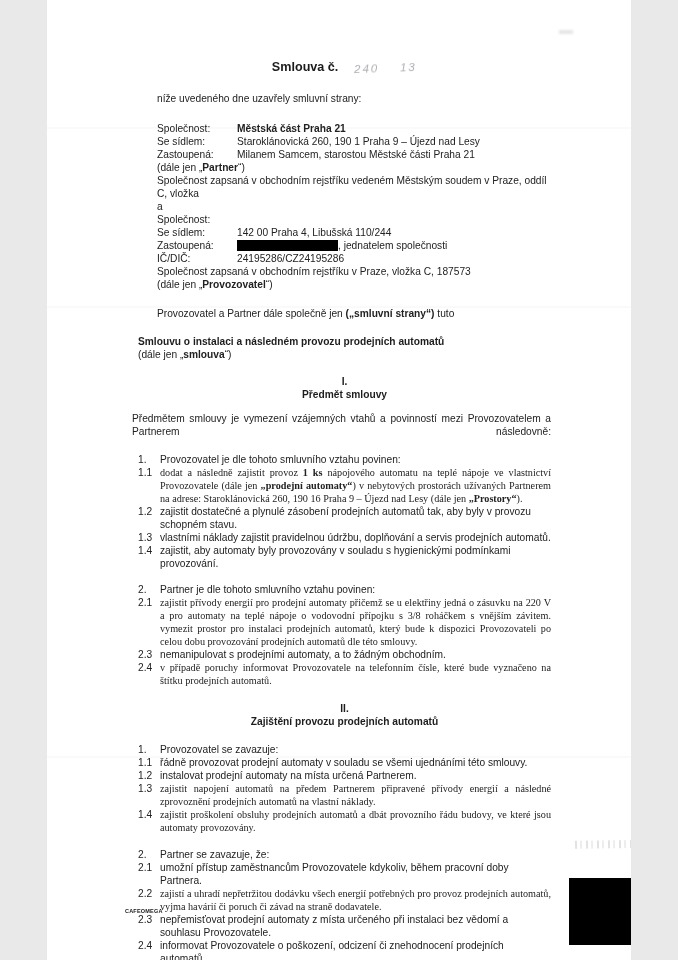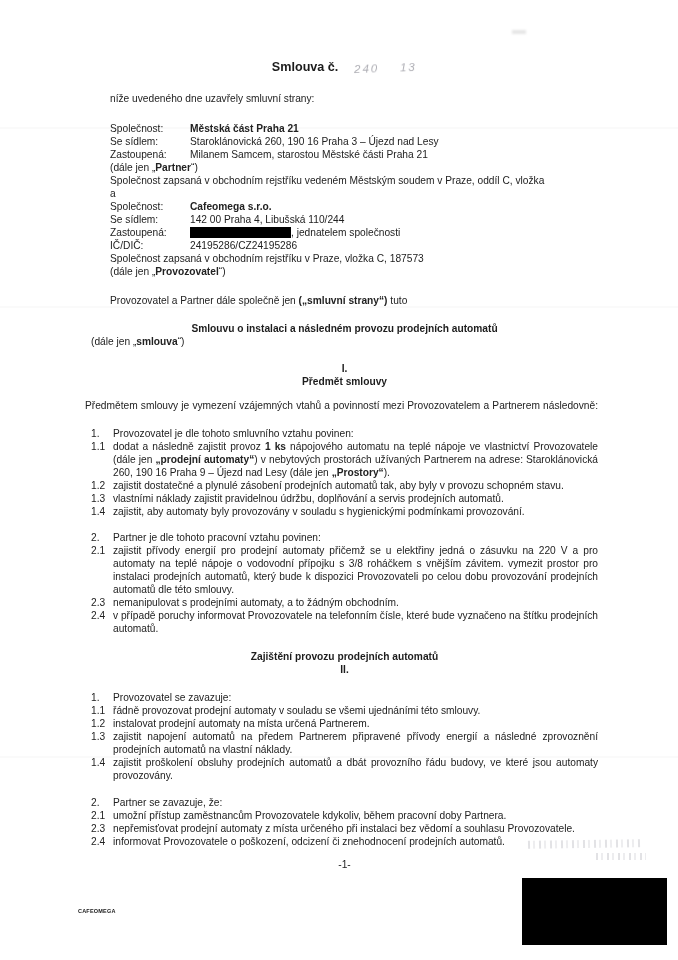--- a/index.html
+++ b/index.html
@@ -1,34 +1,34 @@
 <!DOCTYPE html>
 <html><head>
 <meta charset="utf-8">
 <style>
   html,body{margin:0;padding:0;background:#e9e9e9;}
   .page{
     position:relative;
-    width:678px;height:960px;
+    width:584px;height:960px;
     margin:0 auto;
     background:#ffffff;
     font-family:"Liberation Sans","DejaVu Sans",sans-serif;
     font-size:10.2px;
     line-height:13px;
     color:#222;
     overflow:hidden;
   }
   .content{
     position:absolute;
     left:91px; right:80px; top:59px;
   }
   .b{font-weight:bold;}
   .u{text-underline-offset:1.5px;}
   .center{text-align:left;}
-  .just{text-align:justify;text-align-last:left;}
+  .just{text-align:justify;text-align-last:left;font-family:Liberation Serif, serif;}
   .ind{margin-left:19px;}           
   .lead{margin-left:-6px;text-align:justify;text-align-last:justify;} 
   .title-row{
     display:flex;justify-content:center;align-items:baseline;
     font-size:12.6px;line-height:16px;font-weight:bold;color:#1b1b1b;
   }
   .handwritten{
     font-weight:normal;font-style:italic;
     color:#9a9aa2;opacity:.8;
     font-size:11.5px;letter-spacing:2px;white-space:pre;
@@ -40,21 +40,21 @@
   .party-label{width:80px;flex:none;}
   .party-value{flex:1;}
   .redact-inline{
     display:inline-block;width:101px;height:11px;background:#000;
     vertical-align:text-bottom;margin-bottom:0px;
   }
   .li{display:flex;}
   .num{width:22px;flex:none;}
   .li-text{flex:1;}
   .sec-head{font-weight:bold;text-align:center;color:#1d1d1d;}
-  .ct-line1{font-weight:bold;text-align:center;color:#1d1d1d;}
+  .ct-line1{font-weight:bold;text-align:left;color:#1d1d1d;}
   .gap11{margin-top:11px;} .gap13{margin-top:13px;} .gap14{margin-top:14px;}
   .gap15{margin-top:15px;} .gap16{margin-top:16px;} .gap17{margin-top:17px;}
   .footer-pn{margin-top:10px;text-align:center;}
   .logo{
     position:absolute;left:78px;top:905px;
     font-size:5.5px;font-weight:bold;letter-spacing:.2px;color:#161616;
     filter:blur(.2px);
   }
   .redaction-box{
     position:absolute;left:522px;top:878px;width:145px;height:67px;background:#000;
@@ -86,35 +86,34 @@
 
     <div class="ind gap17">níže uvedeného dne uzavřely smluvní strany:</div>
 
     <div class="gap17">
       <div class="party-row">
         <span class="party-label">Společnost:</span>
         <span class="party-value b">Městská část Praha 21</span>
       </div>
       <div class="party-row">
         <span class="party-label">Se sídlem:</span>
-        <span class="party-value">Staroklánovická 260, 190 16 Praha 3 – Újezd nad Lesy</span>
+        <span class="party-value">Staroklánovická 260, 190 1 Praha 9 – Újezd nad Lesy</span>
       </div>
       <div class="party-row">
         <span class="party-label">Zastoupená:</span>
         <span class="party-value">Milanem Samcem, starostou Městské části Praha 21</span>
       </div>
       <div class="ind"><span>(dále jen „</span><span class="b">Partner</span><span>“)</span></div>
       <div class="ind">Společnost zapsaná v obchodním rejstříku vedeném Městským soudem v Praze, oddíl C, vložka</div>
       <div class="ind">a</div>
     </div>
 
     <div>
       <div class="party-row">
         <span class="party-label">Společnost:</span>
-        <span class="party-value b">Cafeomega s.r.o.</span>
       </div>
       <div class="party-row">
         <span class="party-label">Se sídlem:</span>
         <span class="party-value">142 00 Praha 4, Libušská 110/244</span>
       </div>
       <div class="party-row">
         <span class="party-label">Zastoupená:</span>
         <span class="party-value"><span class="redact-inline"></span><span>, jednatelem společnosti</span></span>
       </div>
       <div class="party-row">
@@ -158,39 +157,39 @@
       </div>
       <div class="li">
         <span class="num">1.4</span>
         <div class="li-text">zajistit, aby automaty byly provozovány v souladu s hygienickými podmínkami provozování.</div>
       </div>
     </div>
 
     <div class="gap13">
       <div class="li">
         <span class="num">2.</span>
-        <span class="li-text u">Partner je dle tohoto pracovní vztahu povinen:</span>
+        <span class="li-text u">Partner je dle tohoto smluvního vztahu povinen:</span>
       </div>
       <div class="li">
         <span class="num">2.1</span>
         <div class="li-text just">zajistit přívody energií pro prodejní automaty přičemž se u elektřiny jedná o zásuvku na 220 V a pro automaty na teplé nápoje o vodovodní přípojku s 3/8 roháčkem s vnějším závitem.  vymezit prostor pro instalaci prodejních automatů, který bude k dispozici Provozovateli po celou dobu provozování prodejních automatů dle této smlouvy.</div>
       </div>
       <div class="li">
         <span class="num">2.3</span>
         <div class="li-text">nemanipulovat s prodejními automaty, a to žádným obchodním.</div>
       </div>
       <div class="li">
         <span class="num">2.4</span>
         <div class="li-text just">v případě poruchy informovat Provozovatele na telefonním čísle, které bude vyznačeno na štítku prodejních automatů.</div>
       </div>
     </div>
 
     <div class="gap15">
+      <div class="sec-head">II.</div>
       <div class="sec-head">Zajištění provozu prodejních automatů</div>
-      <div class="sec-head">II.</div>
     </div>
 
     <div class="gap15">
       <div class="li">
         <span class="num">1.</span>
         <span class="li-text u">Provozovatel se zavazuje:</span>
       </div>
       <div class="li">
         <span class="num">1.1</span>
         <div class="li-text">řádně provozovat prodejní automaty v souladu se všemi ujednáními této smlouvy.</div>
@@ -210,20 +209,24 @@
     </div>
 
     <div class="gap14">
       <div class="li">
         <span class="num">2.</span>
         <span class="li-text u">Partner se zavazuje, že:</span>
       </div>
       <div class="li">
         <span class="num">2.1</span>
         <div class="li-text">umožní přístup zaměstnancům Provozovatele kdykoliv, během pracovní doby Partnera.</div>
+      </div>
+      <div class="li">
+        <span class="num">2.2</span>
+        <div class="li-text just">zajistí a uhradí nepřetržitou dodávku všech energií potřebných pro provoz prodejních automatů, vyjma havárií či poruch či závad na straně dodavatele.</div>
       </div>
       <div class="li">
         <span class="num">2.3</span>
         <div class="li-text">nepřemisťovat prodejní automaty z místa určeného při instalaci bez vědomí a souhlasu Provozovatele.</div>
       </div>
       <div class="li">
         <span class="num">2.4</span>
         <div class="li-text">informovat Provozovatele o poškození, odcizení či znehodnocení prodejních automatů.</div>
       </div>
     </div>

